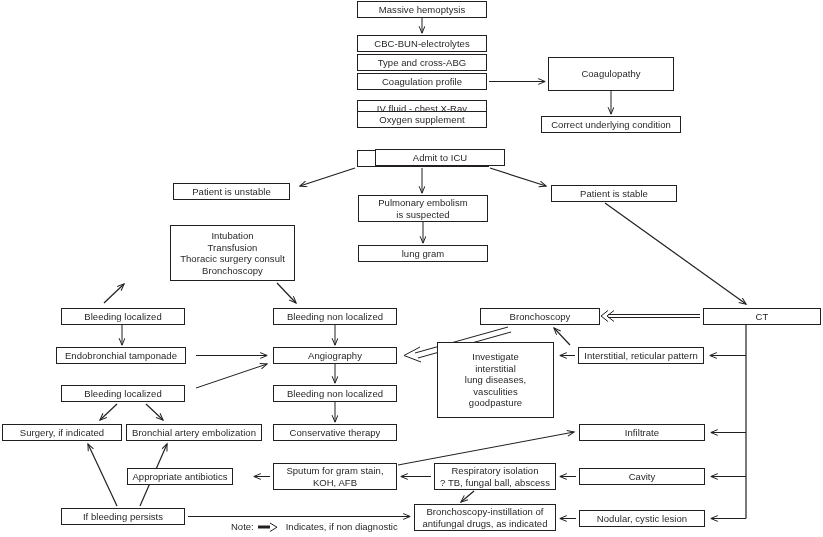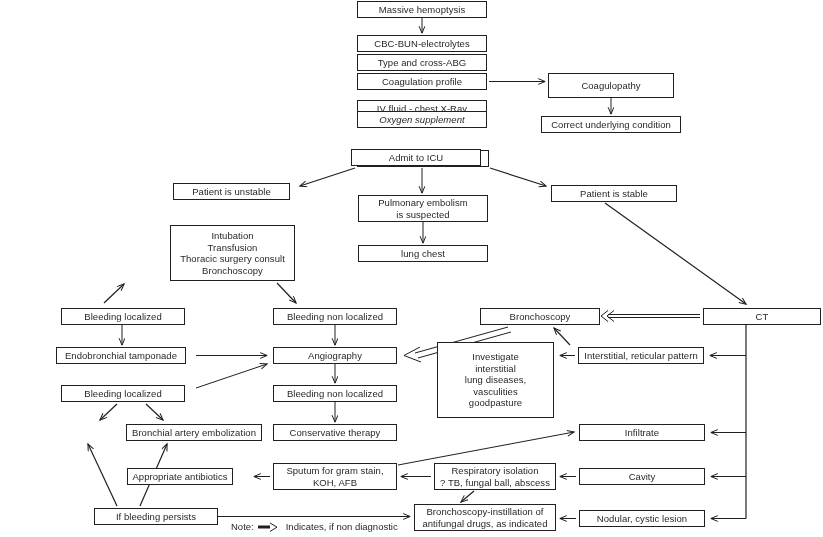--- a/index.html
+++ b/index.html
@@ -125,32 +125,32 @@
       <line x1="258" y1="527" x2="270" y2="527" stroke-width="3"></line>
       <path d="M270,523 L277,527.2 L270,531.5" stroke-width="1"></path>
     </g>
   </svg>
 
   <div class="node" style="left:357px;top:1px;width:130px;height:17px;">Massive hemoptysis</div>
   <div class="node" style="left:357px;top:35px;width:130px;height:17px;">CBC-BUN-electrolytes</div>
   <div class="node" style="left:357px;top:54px;width:130px;height:17px;">Type and cross-ABG</div>
   <div class="node" style="left:357px;top:73px;width:130px;height:17px;">Coagulation profile</div>
   <div class="node" style="left:357px;top:92px;width:130px;height:17px;margin-top:8px;">IV fluid - chest X-Ray</div>
-  <div class="node" style="left:357px;top:111px;width:130px;height:17px;font-style:italic;">Oxygen supplement</div>
+  <div class="node" style="left:357px;top:111px;width:130px;height:17px;">Oxygen supplement</div>
   <div class="node" style="left:357px;top:130px;width:132px;height:17px;margin-top:20px;">Pulmanary consult</div>
-  <div class="node" style="left:351px;top:149px;width:130px;height:17px;">Admit to ICU</div>
+  <div class="node" style="left:375px;top:149px;width:130px;height:17px;">Admit to ICU</div>
 
-  <div class="node" style="left:548px;top:73px;width:126px;height:25px;">Coagulopathy</div>
+  <div class="node" style="left:548px;top:57px;width:126px;height:34px;">Coagulopathy</div>
   <div class="node" style="left:541px;top:116px;width:140px;height:17px;">Correct underlying condition</div>
 
   <div class="node" style="left:173px;top:183px;width:117px;height:17px;">Patient is unstable</div>
   <div class="node" style="left:358px;top:195px;width:130px;height:27px;">Pulmonary embolism
 is suspected</div>
   <div class="node" style="left:551px;top:185px;width:126px;height:17px;">Patient is stable</div>
-  <div class="node" style="left:358px;top:245px;width:130px;height:17px;">lung chest</div>
+  <div class="node" style="left:358px;top:245px;width:130px;height:17px;">lung gram</div>
 
   <div class="node" style="left:170px;top:225px;width:125px;height:56px;">Intubation
 Transfusion
 Thoracic surgery consult
 Bronchoscopy</div>
 
   <div class="node" style="left:61px;top:308px;width:124px;height:17px;">Bleeding localized</div>
   <div class="node" style="left:273px;top:308px;width:124px;height:17px;">Bleeding non localized</div>
   <div class="node" style="left:480px;top:308px;width:120px;height:17px;">Bronchoscopy</div>
   <div class="node" style="left:703px;top:308px;width:118px;height:17px;">CT</div>
@@ -160,32 +160,33 @@
   <div class="node" style="left:578px;top:347px;width:126px;height:17px;">Interstitial, reticular pattern</div>
   <div class="node" style="left:437px;top:342px;width:117px;height:76px;">Investigate
 interstitial
 lung diseases,
 vasculities
 goodpasture</div>
 
   <div class="node" style="left:61px;top:385px;width:124px;height:17px;">Bleeding localized</div>
   <div class="node" style="left:273px;top:385px;width:124px;height:17px;">Bleeding non localized</div>
 
+  <div class="node" style="left:2px;top:424px;width:120px;height:17px;">Surgery, if indicated</div>
   <div class="node" style="left:126px;top:424px;width:136px;height:17px;">Bronchial artery embolization</div>
   <div class="node" style="left:273px;top:424px;width:124px;height:17px;">Conservative therapy</div>
   <div class="node" style="left:579px;top:424px;width:126px;height:17px;">Infiltrate</div>
 
   <div class="node" style="left:127px;top:468px;width:106px;height:17px;">Appropriate antibiotics</div>
   <div class="node" style="left:273px;top:463px;width:124px;height:27px;">Sputum for gram stain,
 KOH, AFB</div>
   <div class="node" style="left:434px;top:463px;width:122px;height:27px;">Respiratory isolation
 ? TB, fungal ball, abscess</div>
   <div class="node" style="left:579px;top:468px;width:126px;height:17px;">Cavity</div>
 
-  <div class="node" style="left:61px;top:508px;width:124px;height:17px;margin-left:33px;">If bleeding persists</div>
+  <div class="node" style="left:61px;top:508px;width:124px;height:17px;">If bleeding persists</div>
   <div class="node" style="left:414px;top:504px;width:142px;height:27px;">Bronchoscopy-instillation of
 antifungal drugs, as indicated</div>
   <div class="node" style="left:579px;top:510px;width:126px;height:17px;">Nodular, cystic lesion</div>
 
   <div class="note" style="left:231px;top:521px;">
     <span>Note:</span>
     <span style="display:inline-block;width:26px;"></span>
     <span>Indicates, if non diagnostic</span>
   </div>
 

